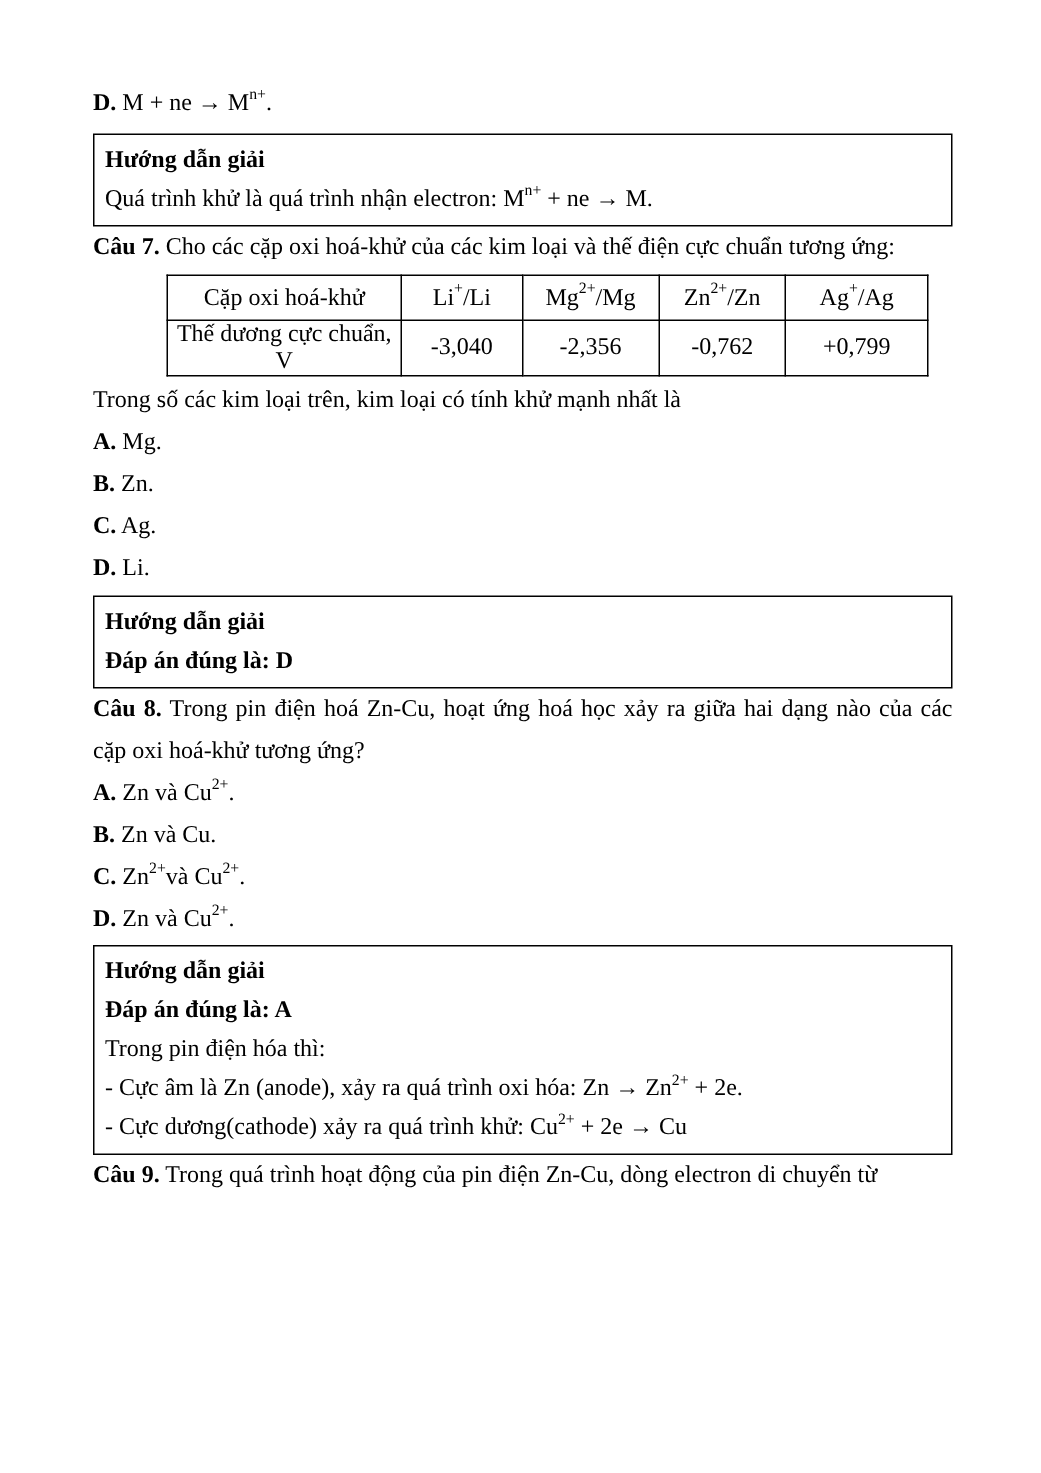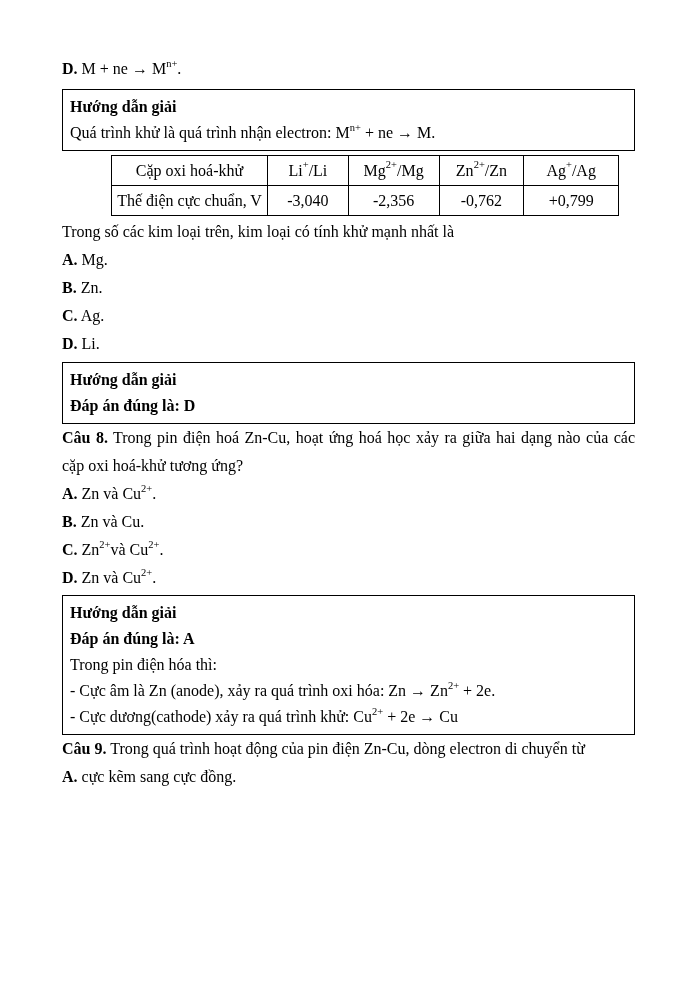--- a/index.html
+++ b/index.html
@@ -57,32 +57,33 @@
 
 <div class="page">
 
   <p class="line"><b>D.</b><span> M + ne → M</span><sup>n+</sup><span>.</span></p>
 
   <div class="box">
     <p class="line"><b>Hướng dẫn giải</b></p>
     <p class="line"><span>Quá trình khử là quá trình nhận electron: M</span><sup>n+</sup><span> + ne → M.</span></p>
   </div>
 
+  <p class="line mt5 justify"><b>Câu 7.</b><span> Cho các cặp oxi hoá-khử của các kim loại và thế điện cực chuẩn tương ứng:</span></p>
 
   <table class="q-table">
     <tbody>
         <tr>
       <td class="col-head">Cặp oxi hoá-khử</td>
       <td class="col-1"><span>Li</span><sup>+</sup><span>/Li</span></td>
       <td class="col-2"><span>Mg</span><sup>2+</sup><span>/Mg</span></td>
       <td class="col-3"><span>Zn</span><sup>2+</sup><span>/Zn</span></td>
       <td class="col-4"><span>Ag</span><sup>+</sup><span>/Ag</span></td>
     </tr>
     <tr>
-      <td class="col-head">Thế điện cực chuẩn, V</td>
+      <td class="col-head">Thế dương cực chuẩn, V</td>
       <td>-3,040</td>
       <td>-2,356</td>
       <td>-0,762</td>
       <td>+0,799</td>
     </tr>
   </tbody>
     </table>
 
   <p class="line"><span>Trong số các kim loại trên, kim loại có tính khử mạnh nhất là</span></p>
 

